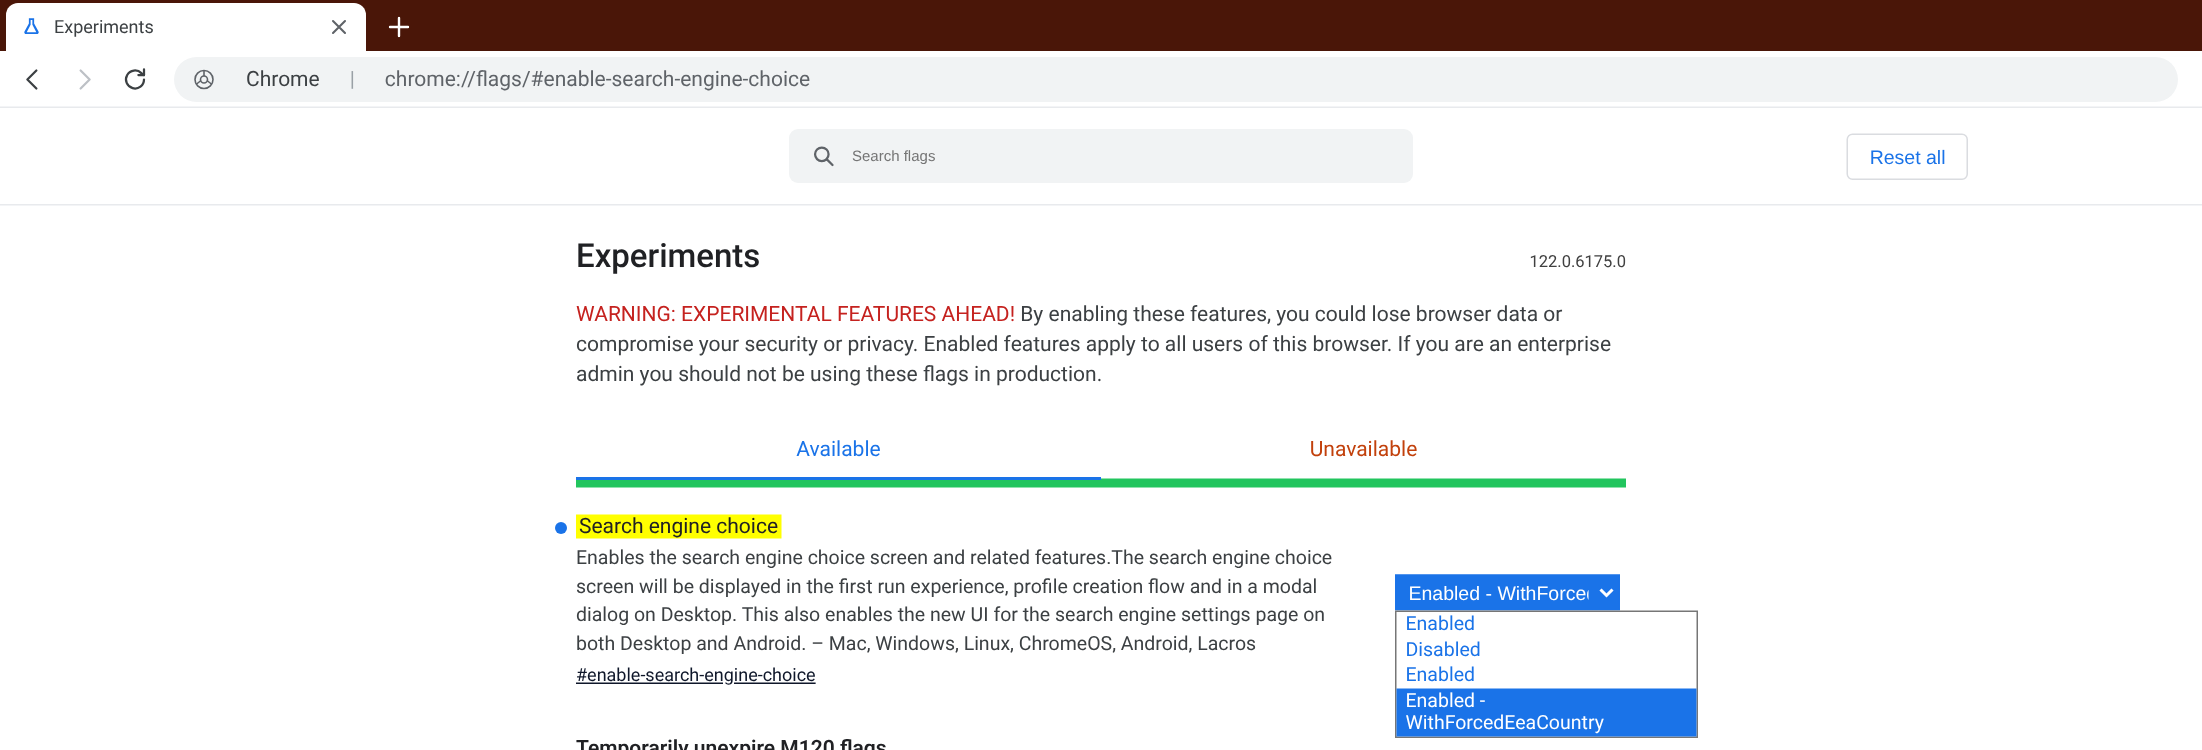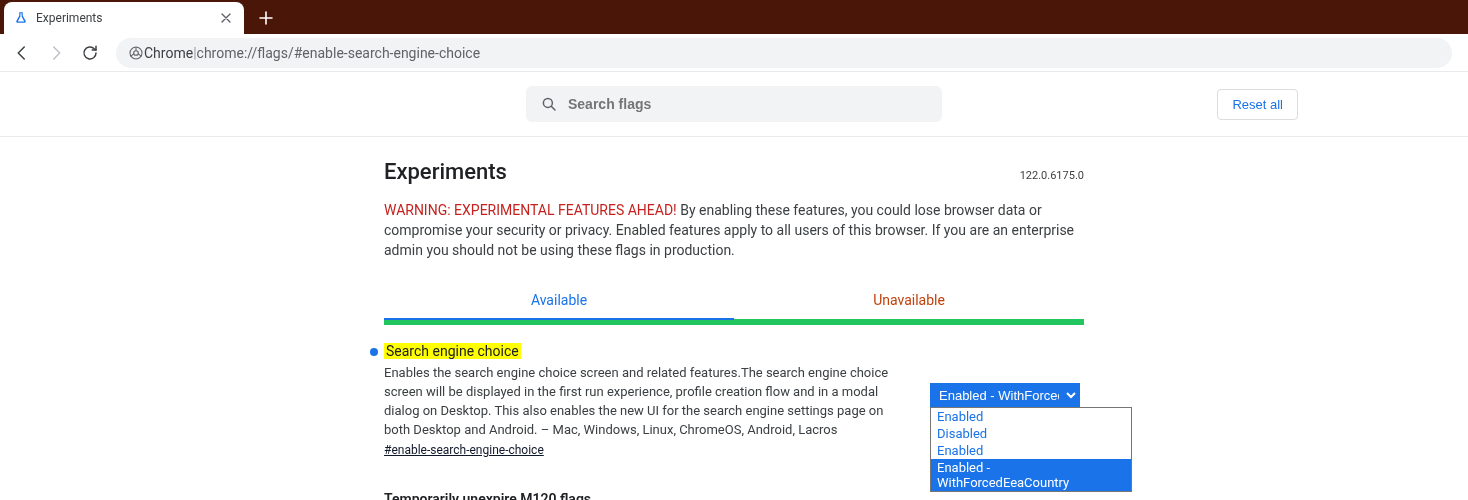--- a/index.html
+++ b/index.html
@@ -10,34 +10,34 @@
     .tab { background: #fff; border-radius: 8px 8px 0 0; height: 32px; display: flex; align-items: center; padding: 0 10px; width: 240px; margin-top: 2px; position: relative;}
     .tab-favicon { color: #1a73e8; margin-right: 8px; }
     .tab-title { flex: 1; font-size: 12px; color: #3c4043; }
     .tab-close { width: 16px; height: 16px; display: flex; align-items: center; justify-content: center; margin-left: 6px; color: #5f6368; cursor: pointer; font-size: 14px;}
     .new-tab { width: 28px; height: 28px; display: flex; align-items: center; justify-content: center; color: #fff; margin-left: 8px; margin-bottom: 2px; cursor: pointer; font-size: 18px;}
     
     
     .toolbar { height: 38px; background: #fff; border-bottom: 1px solid #e8eaed; display: flex; align-items: center; padding: 0 8px; gap: 6px;}
     .nav-btn { width: 28px; height: 28px; display:flex; align-items:center; justify-content:center; border-radius: 50%; color: #5f6368; cursor: pointer;}
     .nav-btn.disabled { color: #bdc1c6; }
-    .addressbar { flex: 1; max-width: none; margin-left: 6px; height: 30px; background: #f1f3f4; border-radius: 15px; display: flex; align-items: center; padding: 0 12px; color: #5f6368; font-size: 14px; gap: 0; margin-right: 8px;}
+    .addressbar { flex: 1; max-width: none; margin-left: 6px; height: 30px; background: #f1f3f4; border-radius: 15px; display: flex; align-items: center; padding: 0 12px; color: #5f6368; font-size: 14px; gap: 20px; margin-right: 8px;}
     .addr-icon { color: #5f6368; }
     .addr-chrome { color: #3c4043; font-weight: 400; }
     .addr-pipe { color: #9aa0a6; }
     .addr-url { color: #5f6368; }
     
     
     .page { position: relative; }
     
     .search-row { display: flex; align-items: center; justify-content: center; position: relative; padding: 14px 0; border-bottom: 1px solid #e8eaed;}
     .search-box { width: 416px; height: 36px; background: #f1f3f4; border-radius: 6px; display: flex; align-items: center; padding: 0 14px; gap: 10px;}
     .search-icon { color: #5f6368; }
-    .search-input { border:none; background:transparent; outline:none; flex:1; font-size: 14px; color:#202124;font-weight:bold; }
-    .reset-btn { position: absolute; right: 170px; border: 1px solid #dadce0; background:#fff; color:#1a73e8; font-size: 13px; padding: 7px 14px; border-radius: 4px; cursor: pointer;}
+    .search-input { border:none; background:transparent; outline:none; flex:1; font-size: 10px; color:#202124; }
+    .reset-btn { position: absolute; right: 156px; border: 1px solid #dadce0; background:#fff; color:#1a73e8; font-size: 13px; padding: 7px 14px; border-radius: 4px; cursor: pointer;}
     
     .content-wrap { display:flex; justify-content:center; }
     .main { width: 700px; padding-top: 22px; }
     
     .hdr-row { display:flex; align-items: baseline; justify-content: space-between; }
     h1.page-title { font-size: 22px; font-weight: 500; color: #202124; }
     .version { font-size: 11px; color: #404040; }
     
     .warning { margin-top: 16px; font-size: 14px; line-height: 20px; color: #3c4043; }
     .warn-red { color: #c5221f; }

